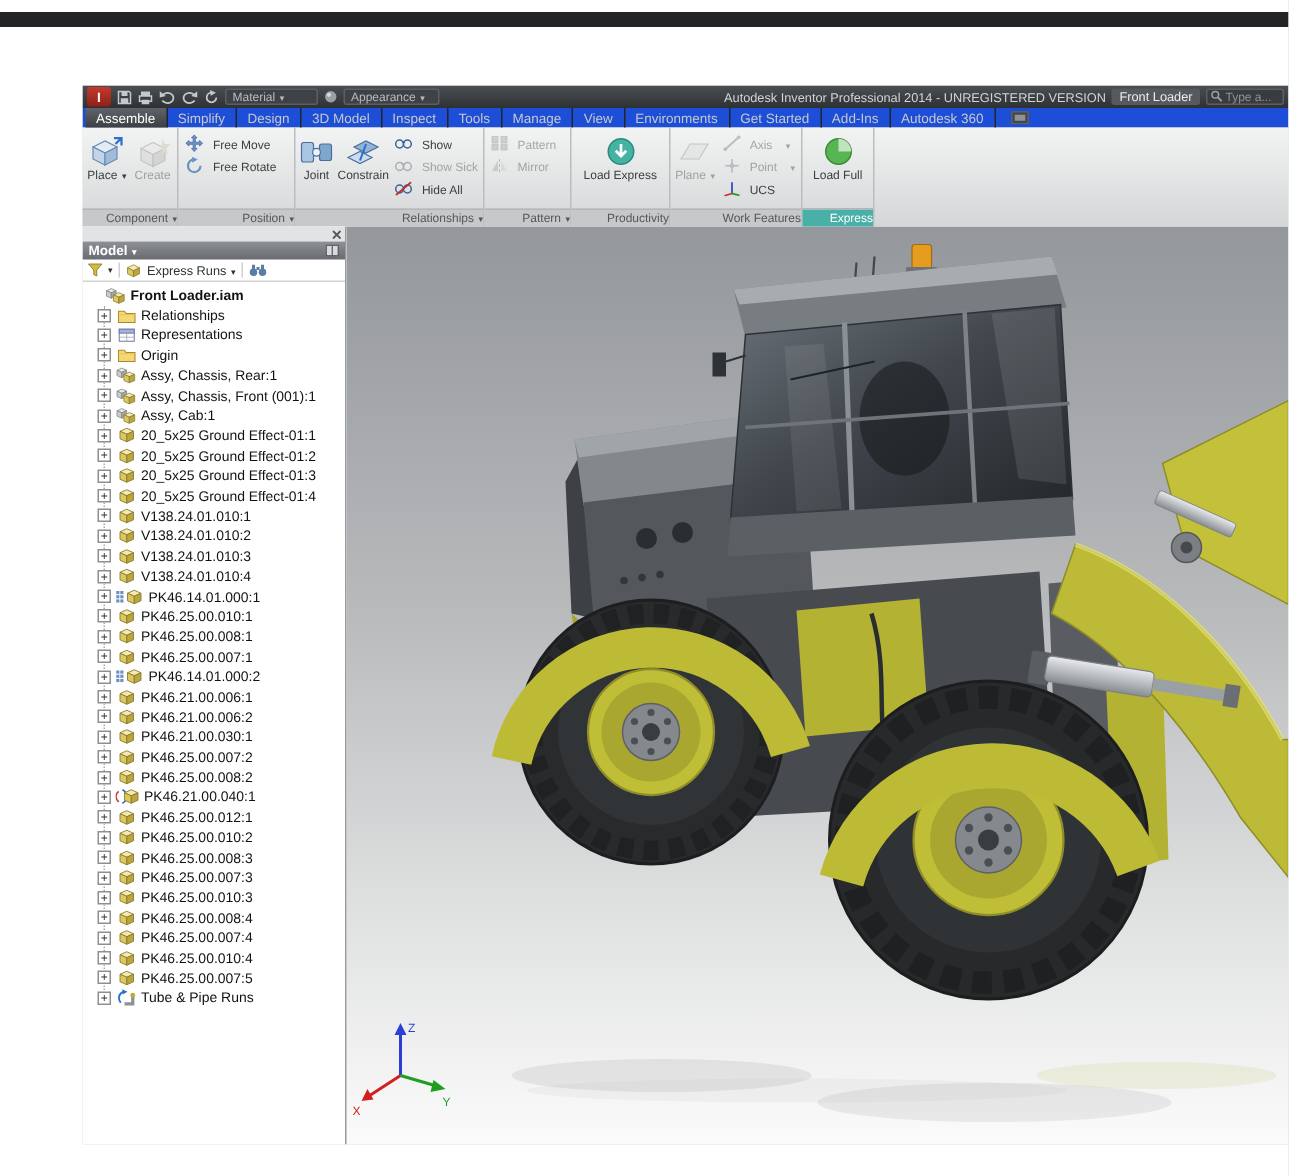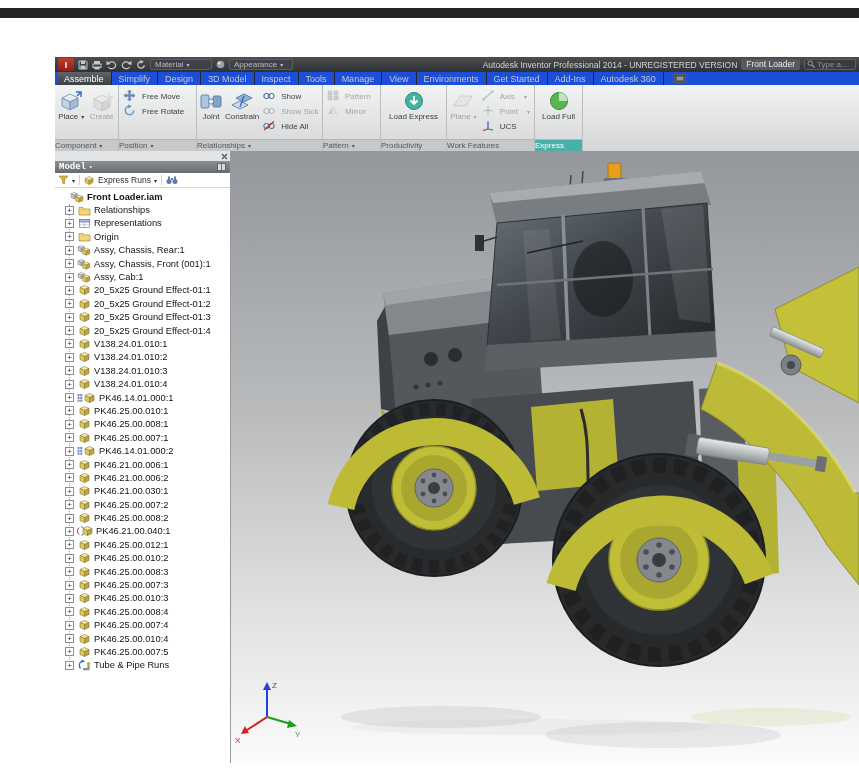--- a/index.html
+++ b/index.html
@@ -30,38 +30,38 @@
         border-right:1px solid #232527;cursor:default;white-space:nowrap;}
   .rtab.active{background:linear-gradient(#60646a,#3c4043);color:#fff;}
   .tabtool{margin-left:10px;display:flex;align-items:center;}
 
   
   .ribbon{height:66px;background:linear-gradient(#f2f3f3,#d5d6d7);display:flex;}
   .panel{display:flex;flex-direction:column;border-right:1px solid #bcbdbe;flex:none;}
   .panel.filler{flex:1;border-right:none;}
   .pbody{height:54px;display:flex;align-items:flex-start;padding:2px 2px 0 2px;gap:2px;}
   .plabel{height:12px;background:#c7c8c9;font-size:8px;color:#54575a;display:flex;
-          align-items:center;justify-content:flex-start;border-top:1px solid #b5b6b7;}
+          align-items:center;justify-content:flex-end;border-top:1px solid #b5b6b7;}
   .plabel.express{background:#49b0a8;color:#fff;}
   .plabel.filler{background:transparent;border-top:none;}
   .bigbtn{display:flex;flex-direction:column;align-items:center;width:36px;font-size:8px;
           color:#3b3e40;text-align:center;line-height:1.1;padding-top:2px;}
   .bigbtn .bicon{height:24px;display:flex;align-items:center;}
   .scol{display:flex;flex-direction:column;justify-content:flex-start;padding-top:2px;}
   .smallbtn{display:flex;align-items:center;gap:6px;font-size:8px;color:#3b3e40;height:15px;
             padding:0 2px;white-space:nowrap;}
   .disabled{opacity:.42;filter:grayscale(80%);}
 
   
   .browser{position:absolute;left:0;top:94px;width:176px;height:612px;background:#fff;
            border-right:1px solid #989a9c;display:flex;flex-direction:column;}
   .b-topstrip{height:10px;background:#e2e3e4;display:flex;justify-content:flex-end;align-items:center;
               gap:2px;padding-right:2px;}
   .b-header{height:12px;background:linear-gradient(#8d9195,#686c70);color:#fff;font-size:9px;
-            font-weight:bold;display:flex;align-items:center;padding:0 4px;font-family:Liberation Mono, monospace;}
+            font-weight:bold;display:flex;align-items:center;padding:0 4px;}
   .b-header .hfill{flex:1;}
   .b-toolbar{height:15px;border-bottom:1px solid #d2d3d4;display:flex;align-items:center;gap:4px;
              padding:0 3px;font-size:8.5px;color:#2f3133;}
   .vsep{width:1px;height:10px;background:#cfd0d1;}
   .tree{flex:1;overflow:hidden;padding-top:2px;position:relative;}
   .tree::before{content:"";position:absolute;left:14px;top:16px;height:464px;border-left:1px dotted #a8aaac;}
   .trow{height:13.4px;display:flex;align-items:center;gap:3px;padding-left:3px;white-space:nowrap;position:relative;}
   .trow.lvl1{padding-left:10px;}
   .texp{width:9px;height:9px;border:1px solid #8d8f91;background:#fff;font-size:8px;line-height:7px;
         text-align:center;color:#2f3133;flex:none;z-index:1;}

